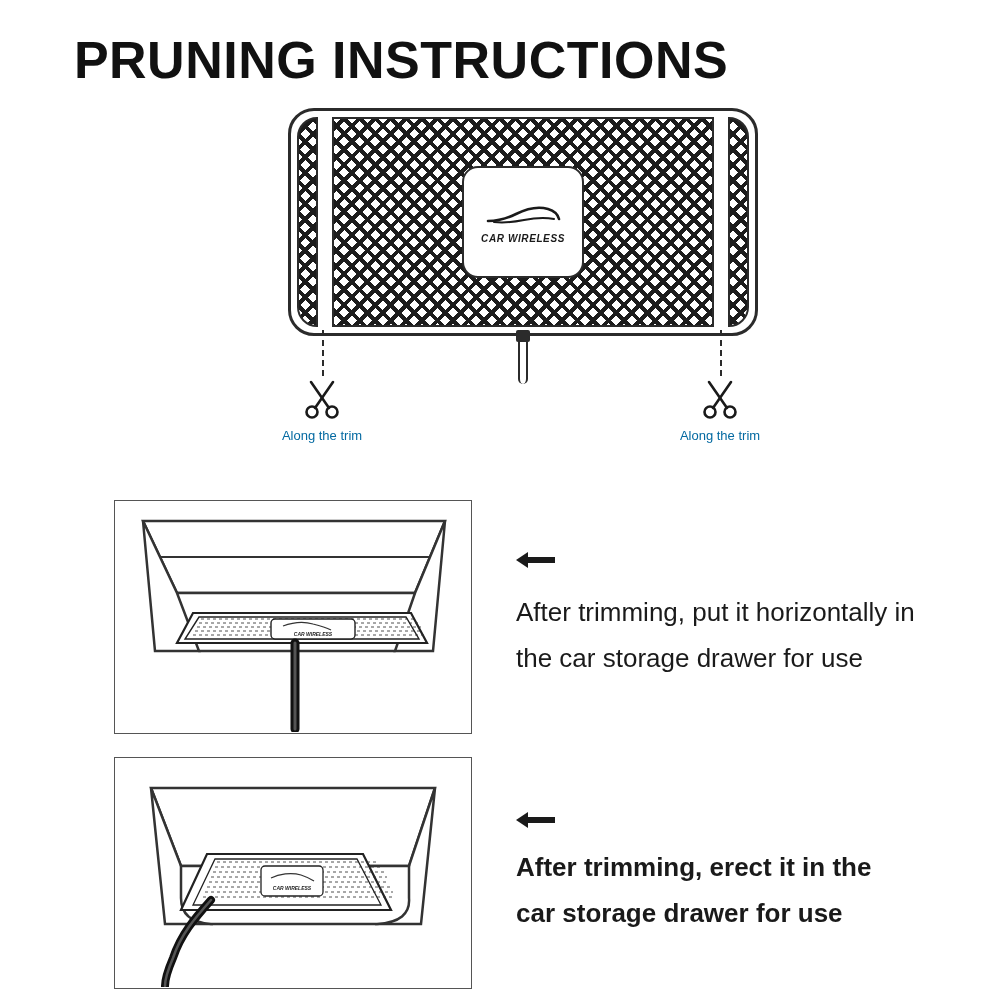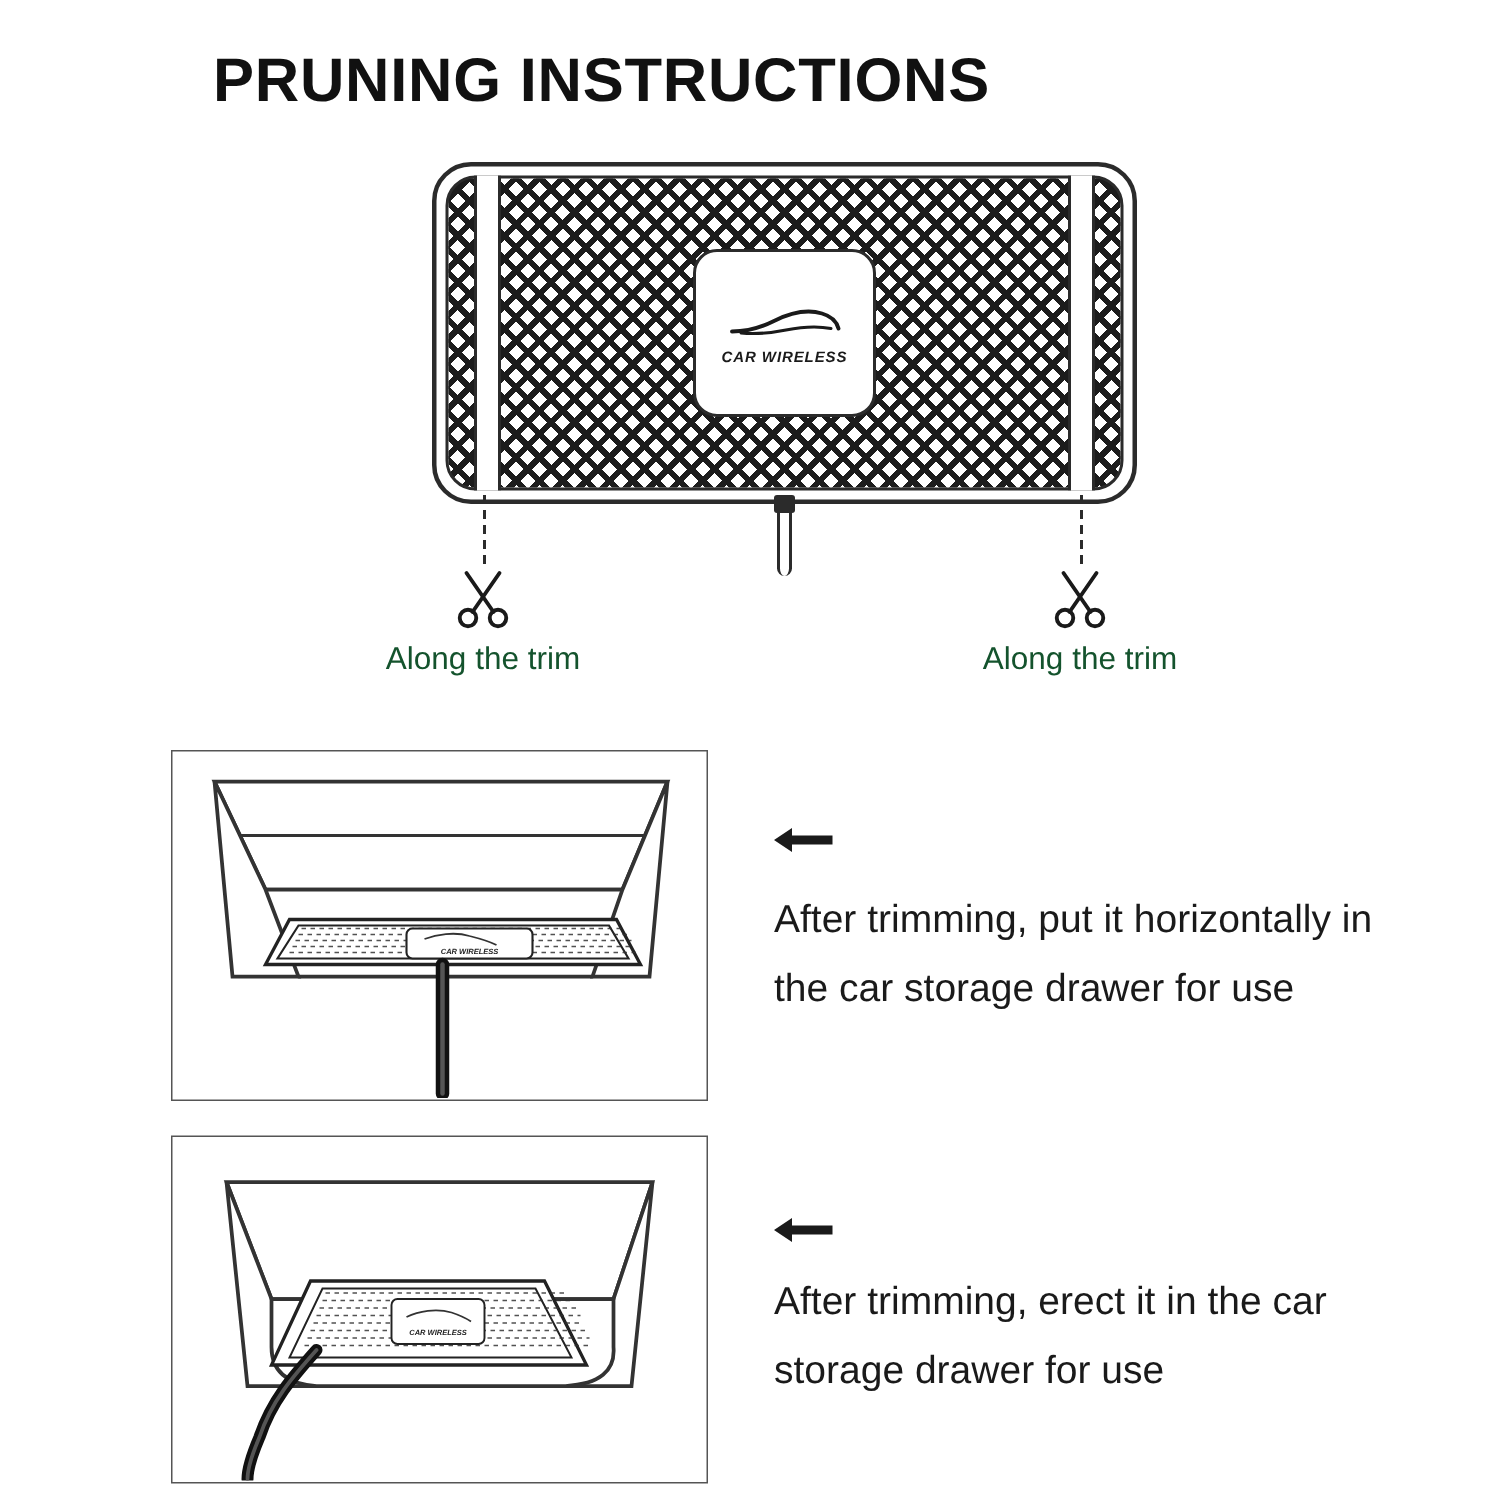--- a/index.html
+++ b/index.html
@@ -21,21 +21,21 @@
     height: 1000px;
   }
 
   
   .title {
     position: absolute;
     top: 30px;
     left: 0;
     width: 802px;
     text-align: center;
-    font-size: 41px;
+    font-size: 52px;
     font-weight: bold;
     letter-spacing: 0.5px;
     color: #111111;
   }
 
   
   .pad-wrap {
     position: absolute;
     left: 288px;
     top: 108px;
@@ -157,22 +157,22 @@
     top: 44px;
     width: 46px;
     height: 46px;
   }
   .cut-label {
     position: absolute;
     left: 0;
     top: 98px;
     width: 170px;
     text-align: center;
-    font-size: 21px;
-    color: #14532d;
+    font-size: 13px;
+    color: #0369a1;
   }
 
   
   .panel {
     position: absolute;
     border: 1.5px solid #555555;
     background: #ffffff;
     box-sizing: border-box;
   }
   .panel.one { left: 114px; top: 500px; width: 358px; height: 234px; }
@@ -187,21 +187,21 @@
   .arrow.two { left: 514px; top: 810px; }
 
   .caption {
     position: absolute;
     font-size: 26px;
     line-height: 1.75;
     color: #1a1a1a;
     width: 400px;
   }
   .caption.one { left: 516px; top: 590px; }
-  .caption.two { left: 516px; top: 845px; }
+  .caption.two { left: 516px; top: 845px; font-weight: bold; }
 
   svg { display: block; }
 </style>
 </head>
 <body>
 
 <div class="page">
 
   <div class="title">PRUNING INSTRUCTIONS</div>
 

